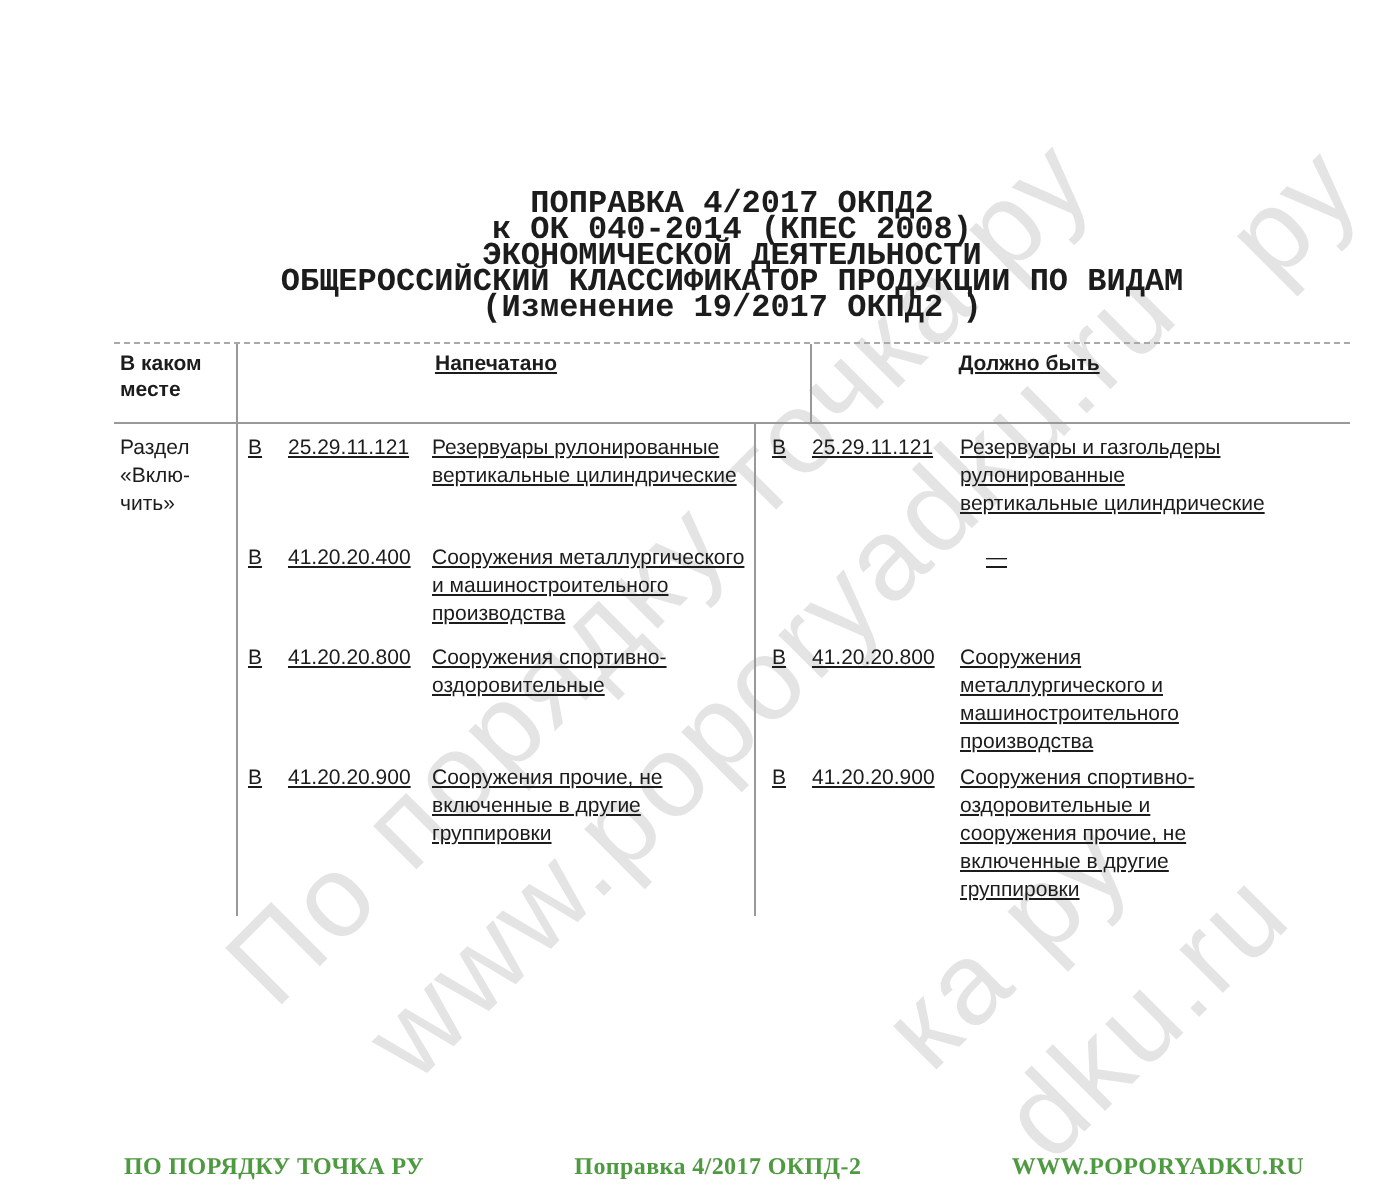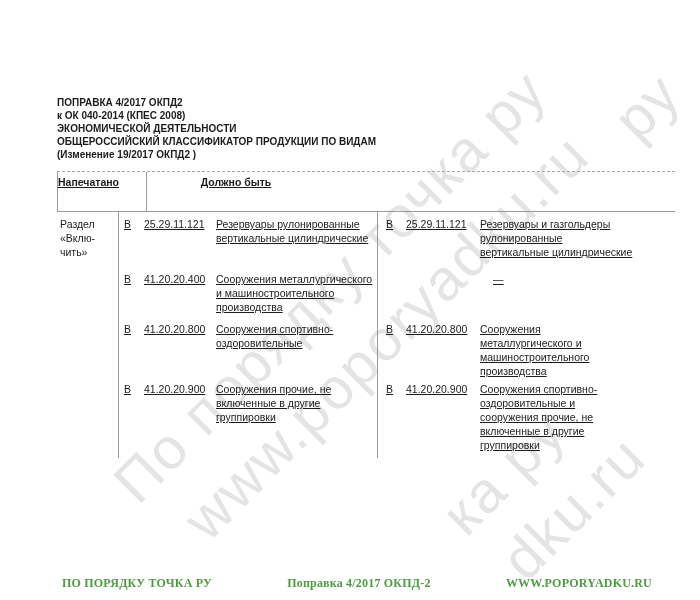--- a/index.html
+++ b/index.html
@@ -12,21 +12,21 @@
     position:absolute; font-size:58px; color:#e4e4e4; white-space:nowrap;
     transform:rotate(-45deg); transform-origin:0 0; letter-spacing:2px; font-weight:400;
   }
   .wm1 { left:100px; top:468px; }
   .wm2 { left:170px; top:505px; }
   .wm3 { left:428px; top:500px; }
   .wm4 { left:488px; top:545px; }
   .wm5 { left:600px; top:105px; }
   
   .content { position:relative; z-index:2; padding:96px 25px 0 57px; }
-  .title { font-weight:bold; font-size:10px; line-height:13px; }
+  .title { text-align:center; font-weight:bold; font-size:16px; line-height:13px;font-family:Liberation Mono, monospace; }
   .doc-table { margin-top:10px; border-top:1px dashed #a9a9a9; }
   .thead {
     display:grid; grid-template-columns:61px 259px 1fr; min-height:39px;
     border-bottom:1px solid #999; font-weight:bold; font-size:10.5px; line-height:13px;
   }
   .thead .c1 { padding:4px 0 0 3px; white-space:pre-line; }
   .thead .c2 { text-align:center; padding-top:4px; }
   .thead .c3 { text-align:center; padding:4px 52px 0 0;margin-left:28px; }
   .c2, .c3 { border-left:1px solid #999;text-decoration:underline; }
   .trow { display:grid; grid-template-columns:61px 259px 1fr; font-size:10.5px; line-height:14px; }
@@ -68,20 +68,22 @@
       <div>ПОПРАВКА 4/2017 ОКПД2</div>
       <div>к ОК 040-2014 (КПЕС 2008)</div>
       <div>ЭКОНОМИЧЕСКОЙ ДЕЯТЕЛЬНОСТИ</div>
       <div>ОБЩЕРОССИЙСКИЙ КЛАССИФИКАТОР ПРОДУКЦИИ ПО ВИДАМ</div>
       <div>(Изменение 19/2017 ОКПД2 )</div>
     </div>
 
     <div class="doc-table">
 
       <div class="thead">
+        <div class="c1">В каком
+месте</div>
         <div class="c2">Напечатано</div>
         <div class="c3">Должно быть</div>
       </div>
 
       <div class="tbody">
 
         <div class="trow r1">
           <div class="c1 label">Раздел
 «Вклю-
 чить»</div>

